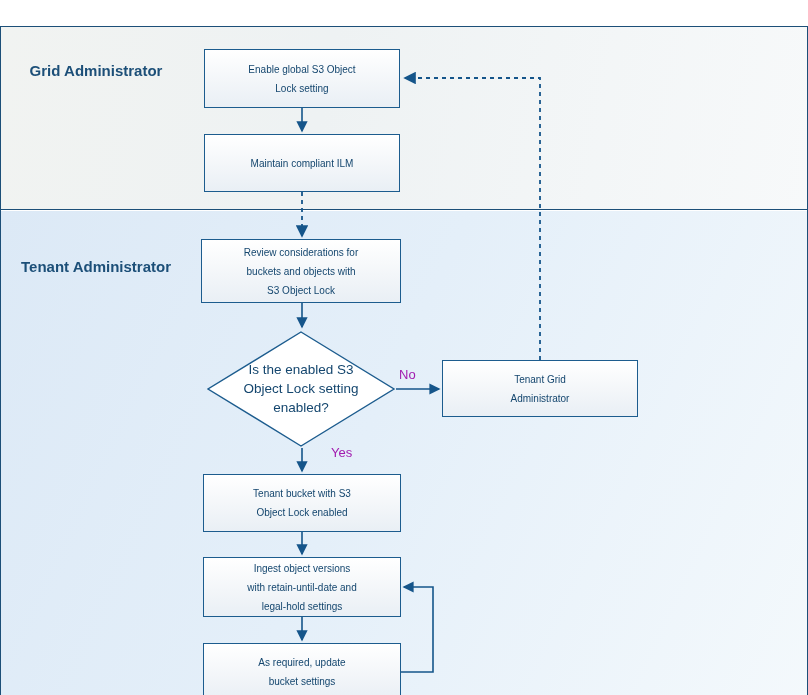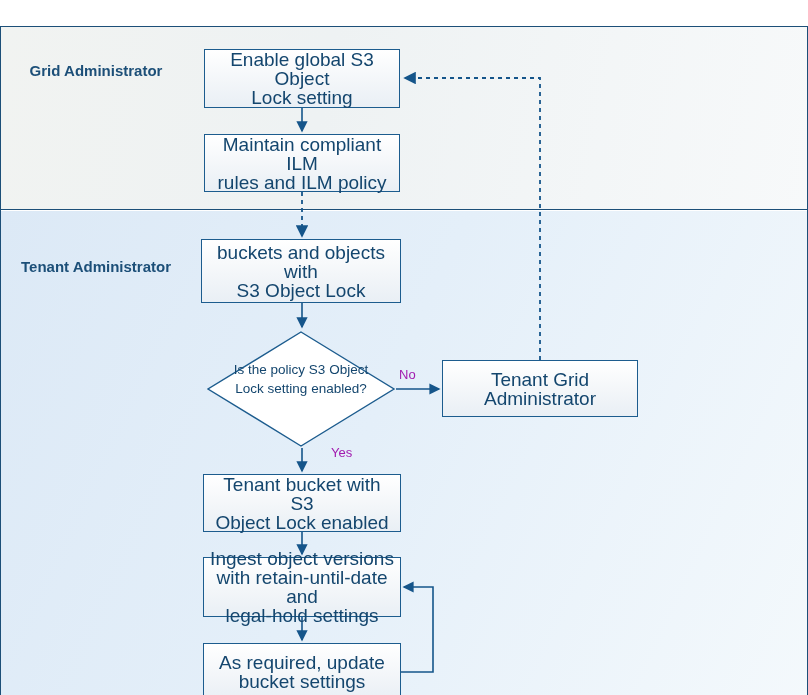--- a/index.html
+++ b/index.html
@@ -50,36 +50,36 @@
   #label-grid { left: 10px; top: 34px; }
   #label-tenant { left: 10px; top: 230px; }
 
   
   .node {
     position: absolute;
     box-sizing: border-box;
     border: 1px solid #1c5c8e;
     background: linear-gradient(180deg, #ffffff 0%, #f3f6f9 55%, #e9eff5 100%);
     color: #14466e;
-    font-size: 19px;
+    font-size: 10px;
     line-height: 19px;
     text-align: center;
     display: flex;
     align-items: center;
     justify-content: center;
     padding: 2px 6px;
   }
   .node span { display: block; }
 
   #n-enable   { left: 203px; top: 22px;  width: 196px; height: 59px; }
   #n-maintain { left: 203px; top: 107px; width: 196px; height: 58px; }
   #n-review   { left: 200px; top: 212px; width: 200px; height: 64px; }
   #n-contact  { left: 441px; top: 333px; width: 196px; height: 57px; }
   #n-create   { left: 202px; top: 447px; width: 198px; height: 58px; }
-  #n-ingest   { left: 202px; top: 530px; width: 198px; height: 60px; justify-content: flex-end; }
+  #n-ingest   { left: 202px; top: 530px; width: 198px; height: 60px; }
   #n-update   { left: 202px; top: 616px; width: 198px; height: 58px; }
 
   
   #decision-wrap {
     position: absolute;
     left: 205px;
     top: 303px;
     width: 190px;
     height: 118px;
   }
@@ -158,37 +158,37 @@
   <div class="node" id="n-enable">
     <div>
       <span>Enable global S3 Object</span>
       <span>Lock setting</span>
     </div>
   </div>
 
   <div class="node" id="n-maintain">
     <div>
       <span>Maintain compliant ILM</span>
-      <span>rules and ILM policy</span>
     </div>
   </div>
 
   <div class="node" id="n-review">
     <div>
+      <span>Review considerations for</span>
       <span>buckets and objects with</span>
       <span>S3 Object Lock</span>
     </div>
   </div>
 
   <div id="decision-wrap">
     <svg width="190" height="118" viewBox="0 0 190 118">
       <polygon points="95,2 188,59 95,116 2,59" fill="#ffffff" stroke="#1c5c8e" stroke-width="1.4"></polygon>
     </svg>
     <div id="decision-text">
-      <span>Is the policy S3</span>
+      <span>Is the enabled S3</span>
       <span>Object Lock setting</span>
       <span>enabled?</span>
     </div>
   </div>
 
   <div class="node" id="n-contact">
     <div>
       <span>Tenant Grid</span>
       <span>Administrator</span>
     </div>

